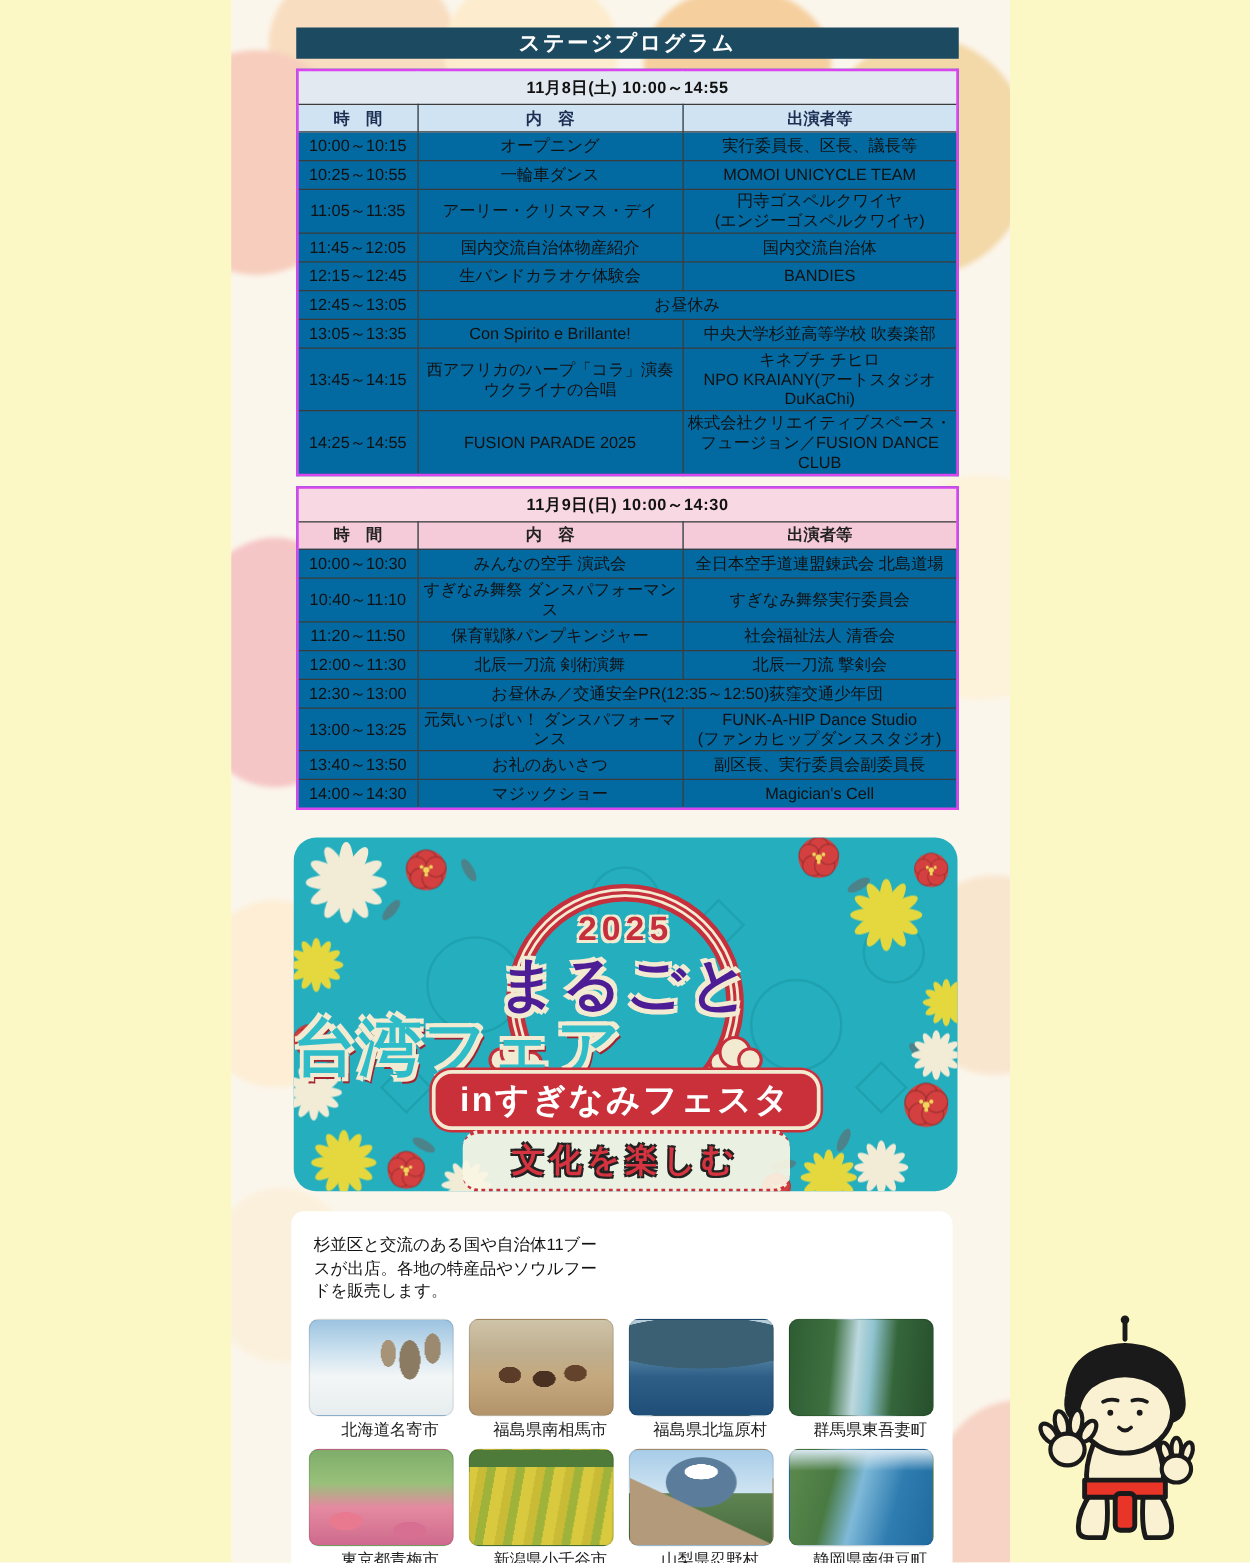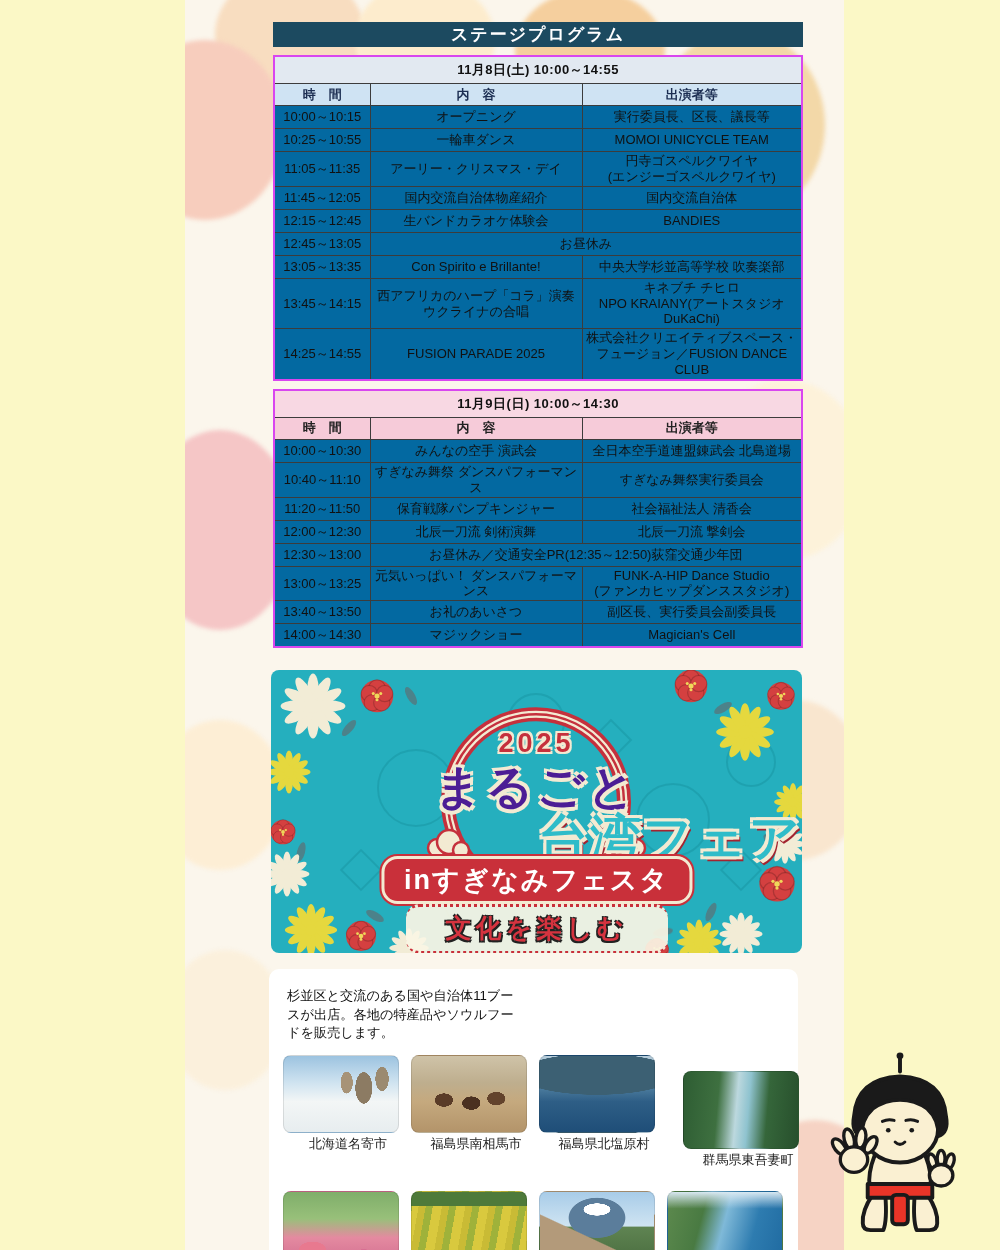--- a/index.html
+++ b/index.html
@@ -1,18 +1,18 @@
 <!DOCTYPE html>
 <html><head>
 <meta charset="utf-8">
 <style>
   html,body{margin:0;padding:0;}
   body{font-family:"Liberation Sans","DejaVu Sans",sans-serif;}
   .page{position:relative;width:1000px;height:1250px;background:#fbf8c6;overflow:hidden;}
-  .center-col{position:absolute;left:185px;top:0;width:623px;height:1250px;background:#fbf6ec;overflow:hidden;padding-left:36px;}
+  .center-col{position:absolute;left:185px;top:0;width:623px;height:1250px;background:#fbf6ec;overflow:hidden;}
   .blob{position:absolute;border-radius:50%;filter:blur(2px);}
   .b1{left:30px;top:-30px;width:150px;height:130px;background:#f8ddc0;}
   .b2{left:170px;top:-20px;width:140px;height:120px;background:#fdeccd;}
   .b3{left:330px;top:-10px;width:150px;height:120px;background:#f5cf9e;}
   .b4{left:470px;top:30px;width:170px;height:190px;background:#f3d8a8;}
   .b5{left:-60px;top:40px;width:160px;height:180px;background:#f7cdbd;}
   .b6{left:-40px;top:430px;width:150px;height:200px;background:#f5c6c6;}
   .b7{left:520px;top:380px;width:160px;height:180px;background:#fdf2da;}
   .b8{left:-30px;top:720px;width:130px;height:150px;background:#fdeed5;}
   .b9{left:540px;top:700px;width:140px;height:160px;background:#f9e6cf;}
@@ -32,28 +32,28 @@
   table.program td{height:20px;}
   .date-row th{font-size:16.5px;font-weight:800;height:24px;letter-spacing:0.5px;}
   .col-row th{font-size:13.5px;font-weight:700;height:19px;}
   .p-blue .date-row th{background:#e2e9f1;}
   .p-blue .col-row th{background:#cfe3f3;color:#1c2e52;}
   .p-pink{margin-top:13px;}
   .p-pink .date-row th{background:#f8d8e3;}
   .p-pink .col-row th{background:#f6cbd9;color:#222;}
 
   
-  .banner{position:relative;margin:22px 0 0 50px;width:531px;height:283px;border-radius:8px;
+  .banner{position:relative;margin:22px 0 0 50px;width:531px;height:283px;border-radius:18px;
     background:#25afbe;overflow:hidden;text-decoration:underline;}
   .banner-art{position:absolute;left:0;top:0;width:100%;height:100%;}
   .b-year{position:absolute;left:0;right:0;top:58px;text-align:center;color:#c5303c;font-size:27px;font-weight:800;letter-spacing:4px;
     text-shadow:-2px -2px 0 #f3ead2,2px -2px 0 #f3ead2,-2px 2px 0 #f3ead2,2px 2px 0 #f3ead2;}
   .b-line1{position:absolute;left:0;right:0;top:86px;text-align:center;color:#4c1d95;font-size:47px;font-weight:900;letter-spacing:3px;
     text-shadow:-3px -3px 0 #f3ead2,3px -3px 0 #f3ead2,-3px 3px 0 #f3ead2,3px 3px 0 #f3ead2,0 4px 0 #f3ead2;}
-  .b-line2{position:absolute;left:0;right:0;top:135px;text-align:right;color:#2fbcc9;font-size:50px;font-weight:900;letter-spacing:2px;
+  .b-line2{position:absolute;left:0;right:0;top:135px;text-align:left;color:#2fbcc9;font-size:50px;font-weight:900;letter-spacing:2px;
     text-shadow:-3px -3px 0 #f3ead2,3px -3px 0 #f3ead2,-3px 3px 0 #f3ead2,3px 3px 0 #f3ead2,4px 5px 0 #a32430;}
   .b-pill{position:absolute;left:50%;transform:translateX(-50%);top:186px;background:#c9303a;border:3px solid #f3ead2;
     box-shadow:0 0 0 2px #c9303a;border-radius:16px;padding:3px 20px;color:#fff;font-size:27px;font-weight:900;letter-spacing:2px;white-space:nowrap;}
   .b-tag{position:absolute;left:50%;transform:translateX(-50%);top:234px;width:262px;background:rgba(250,245,228,0.93);
     border-radius:14px;border-top:3px dotted #c9303a;border-bottom:3px dotted #c9303a;text-align:center;padding:4px 0 5px;
     color:#d5333f;font-size:26px;font-weight:900;letter-spacing:4px;
     text-shadow:-1.5px -1.5px 0 #222,1.5px -1.5px 0 #222,-1.5px 1.5px 0 #222,1.5px 1.5px 0 #222;}
 
   
   .panel{position:relative;margin:16px 0 0 48px;width:529px;height:389px;background:#fff;border-radius:10px;}
@@ -214,21 +214,21 @@
             <td class="t-time">10:40～11:10</td>
             <td>すぎなみ舞祭 ダンスパフォーマンス</td>
             <td>すぎなみ舞祭実行委員会</td>
           </tr>
           <tr>
             <td class="t-time">11:20～11:50</td>
             <td>保育戦隊パンプキンジャー</td>
             <td>社会福祉法人 清香会</td>
           </tr>
           <tr>
-            <td class="t-time">12:00～12:30</td>
+            <td class="t-time">12:00～11:30</td>
             <td>北辰一刀流 剣術演舞</td>
             <td>北辰一刀流 撃剣会</td>
           </tr>
           <tr>
             <td class="t-time">12:30～13:00</td>
             <td colspan="2">お昼休み／交通安全PR(12:35～12:50)荻窪交通少年団</td>
           </tr>
           <tr>
             <td class="t-time">13:00～13:25</td>
             <td>元気いっぱい！ ダンスパフォーマンス</td>
@@ -364,21 +364,21 @@
             <figcaption class="cap">北海道名寄市</figcaption>
           </figure>
           <figure class="card" style="margin: 0px;">
             <div class="ph scene-horses-minamisoma"></div>
             <figcaption class="cap">福島県南相馬市</figcaption>
           </figure>
           <figure class="card" style="margin: 0px;">
             <div class="ph scene-lake-kitashiobara"></div>
             <figcaption class="cap">福島県北塩原村</figcaption>
           </figure>
-          <figure class="card" style="margin: 16px;">
+          <figure class="card" style="margin: 0px;">
             <div class="ph scene-gorge-higashiagatsuma"></div>
             <figcaption class="cap">群馬県東吾妻町</figcaption>
           </figure>
           <figure class="card" style="margin: 0px;">
             <div class="ph scene-garden-oume"></div>
             <figcaption class="cap">東京都青梅市</figcaption>
           </figure>
           <figure class="card" style="margin: 0px;">
             <div class="ph scene-terrace-ojiya"></div>
             <figcaption class="cap">新潟県小千谷市</figcaption>

